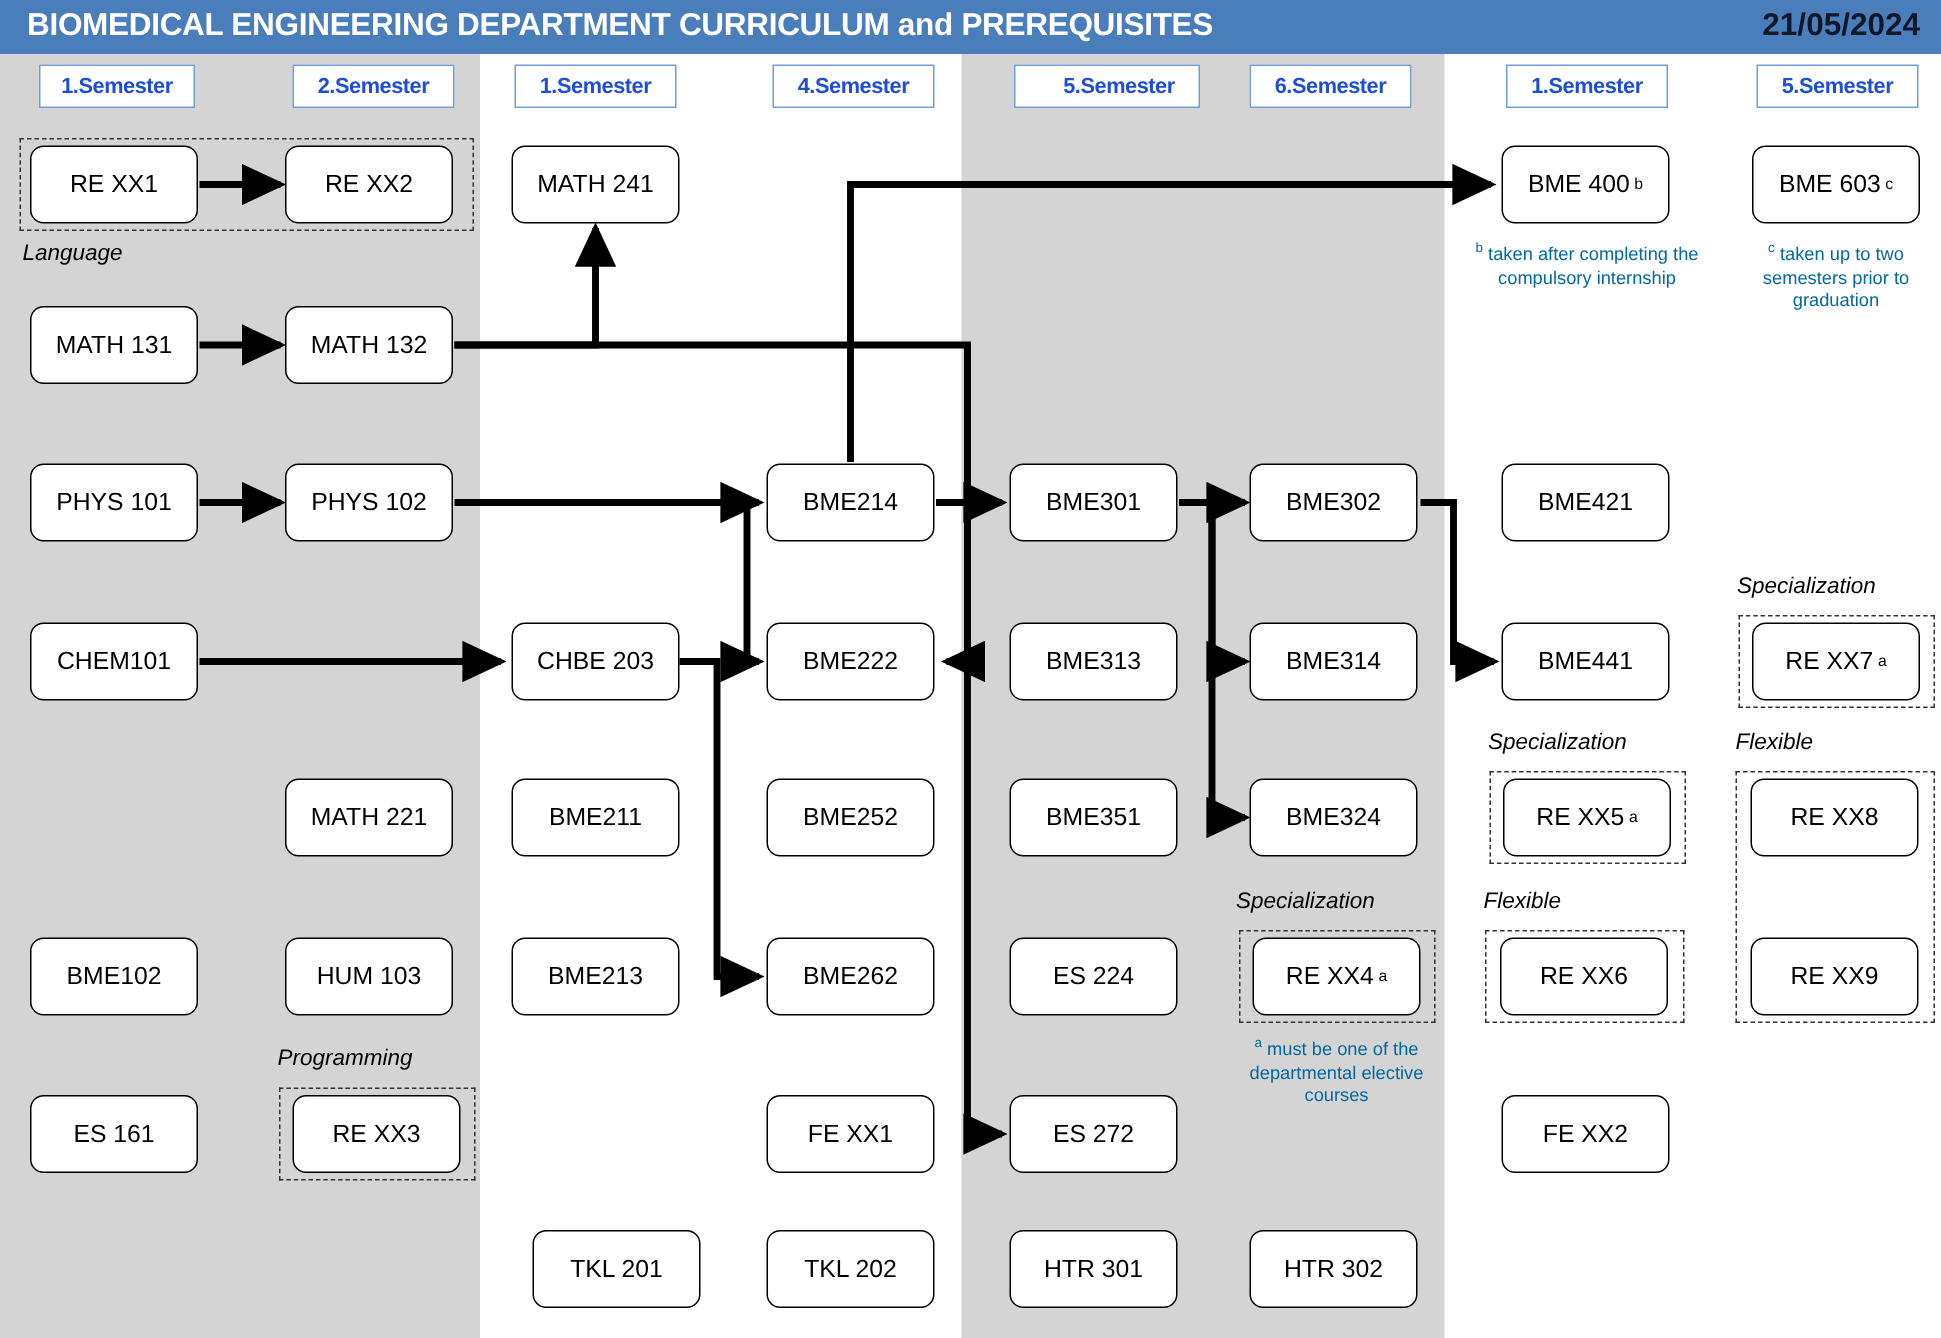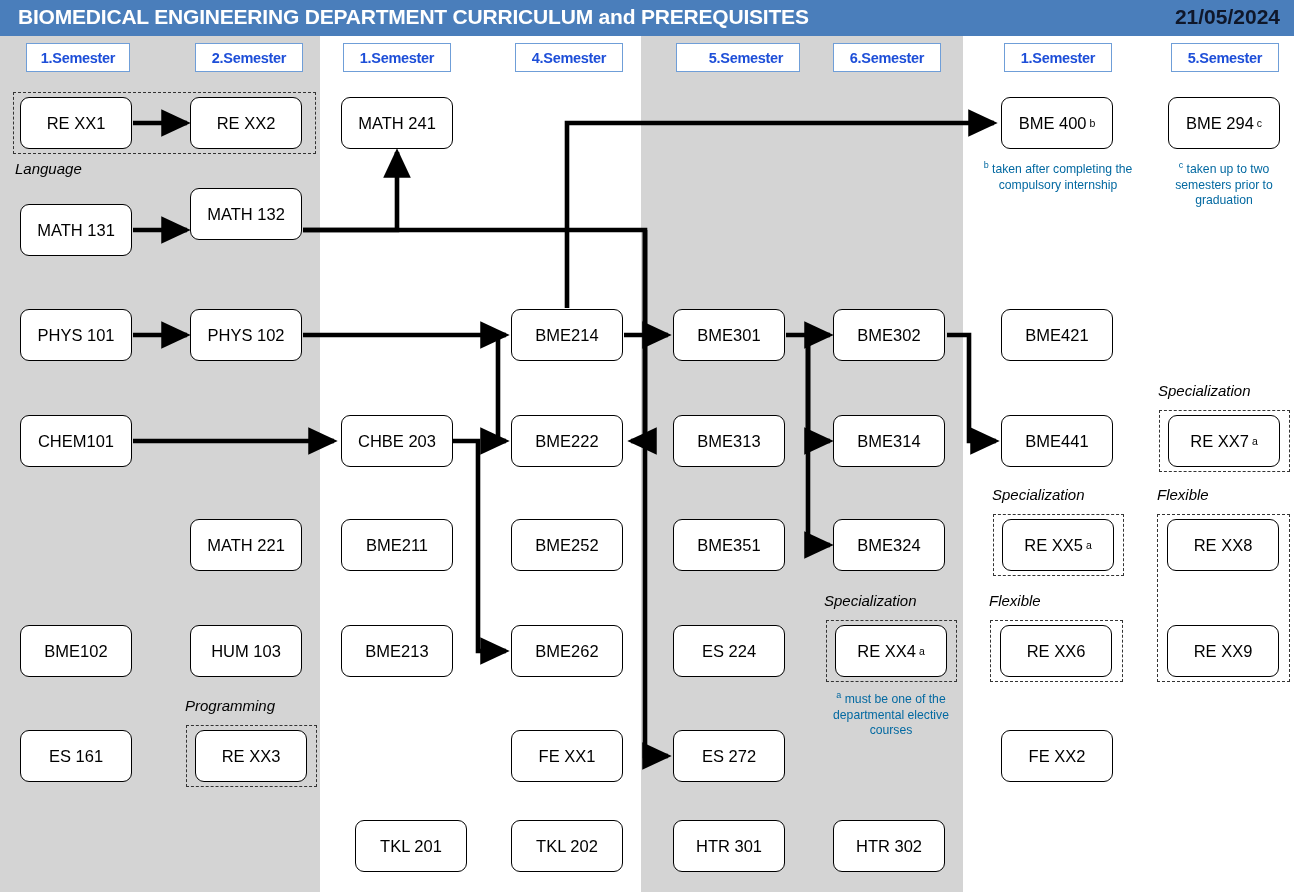--- a/index.html
+++ b/index.html
@@ -149,21 +149,21 @@
   <div class="box" style="left:20px;top:625px;">
       <span>BME102</span>
     </div>
   <div class="box" style="left:20px;top:730px;">
       <span>ES 161</span>
     </div>
 
   <div class="box" style="left:190px;top:97px;">
       <span>RE XX2</span>
     </div>
-  <div class="box" style="left:190px;top:188px;">
+  <div class="box" style="left:190px;top:204px;">
       <span>MATH 132</span>
     </div>
   <div class="box" style="left:190px;top:309px;">
       <span>PHYS 102</span>
     </div>
   <div class="box" style="left:190px;top:519px;">
       <span>MATH 221</span>
     </div>
   <div class="box" style="left:190px;top:625px;">
       <span>HUM 103</span>
@@ -258,21 +258,21 @@
       <sup>a</sup>
   </div>
   <div class="box" style="left:1000px;top:625px;">
       <span>RE XX6</span>
     </div>
   <div class="box" style="left:1001px;top:730px;">
       <span>FE XX2</span>
     </div>
 
   <div class="box" style="left:1168px;top:97px;">
-    <span>BME 294</span>
+    <span>BME 603</span>
       <sup>c</sup>
   </div>
   <div class="box" style="left:1168px;top:415px;">
     <span>RE XX7</span>
       <sup>a</sup>
   </div>
   <div class="box" style="left:1167px;top:519px;">
       <span>RE XX8</span>
     </div>
   <div class="box" style="left:1167px;top:625px;">

